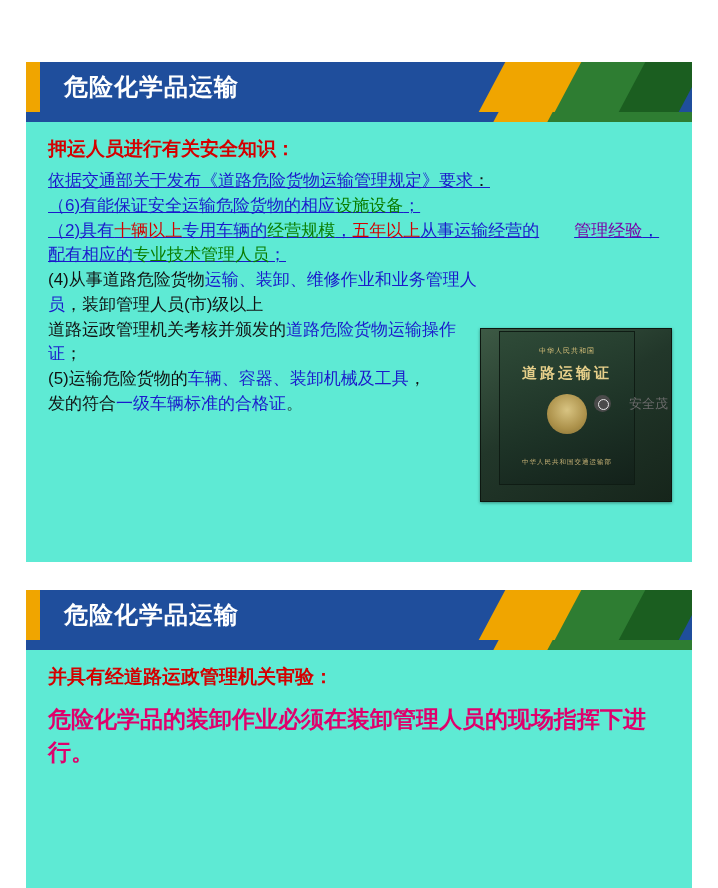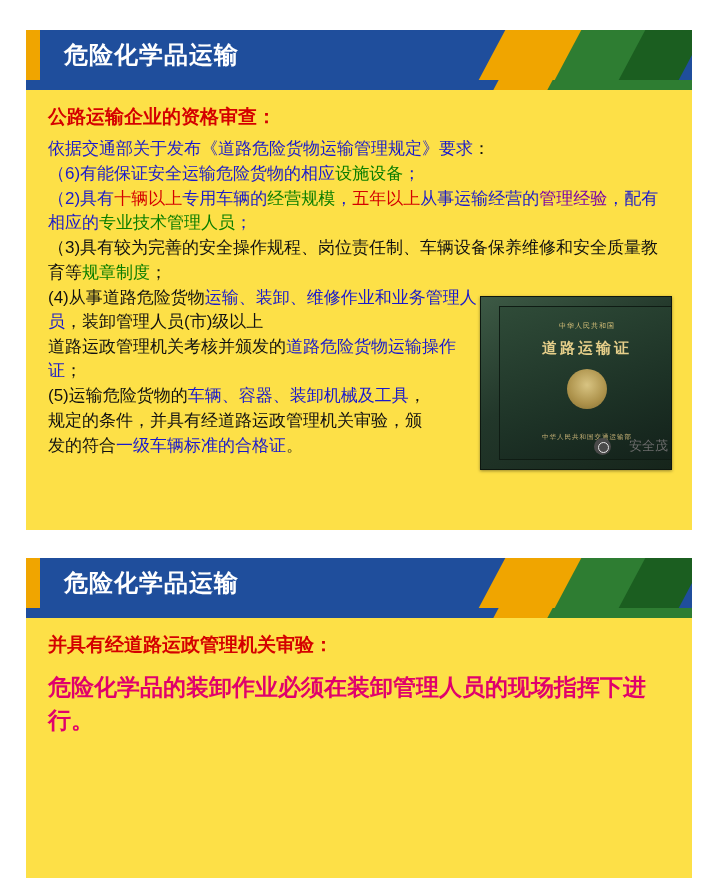--- a/index.html
+++ b/index.html
@@ -18,22 +18,23 @@
     width: 718px;
     height: 888px;
     background: #ffffff;
   }
 
   
   .slide {
     position: absolute;
     left: 26px;
     width: 666px;
-    background: #fde047;
+    background: #5eead4;
     box-shadow: 0 0 0 0 transparent;
+    margin-top: 32px;
   }
   .slide-1 { top: 30px; height: 500px; }
   .slide-2 { top: 558px; height: 320px; }
 
   
   .hdr {
     position: relative;
     height: 50px;
     background: #1f4e9c;
     overflow: hidden;
@@ -118,48 +119,48 @@
     font-size: 19px;
     margin-bottom: 6px;
   }
   p.line {
     margin: 0 0 1px 0;
   }
   .ink-blue { color: #1a1acc; }
   .ink-dark { color: #111111; }
   .hl-red   { color: #d40000; }
   .hl-green { color: #0a7d00; }
-  .hl-purple{ color: #7a00a8; }
+  .hl-purple{ color: #7a00a8; padding-left: 35px; }
 
   .text-col {
     width: 432px;
   }
   .text-full {
     width: 100%;
+    text-decoration: underline;
   }
 
   
   .photo {
     position: absolute;
     right: 20px;
     top: 206px;
     width: 190px;
     height: 172px;
     background: linear-gradient(150deg, #3d5a45 0%, #22372a 45%, #16251b 100%);
     border: 1px solid #0d1710;
     box-shadow: 0 1px 3px rgba(0,0,0,.4);
     overflow: hidden;
   }
   .photo-inner {
     position: absolute;
-    left: 18px; top: 9px;
+    left: 18px; top: 2px;
     width: 134px; height: 152px;
     background: linear-gradient(160deg, #2f4b38 0%, #1d3226 60%, #13211a 100%);
     border: 1px solid #0f1c14;
-    padding-left: 40px;
   }
   .photo-top-text {
     position: absolute;
     left: 0; right: 0; top: 14px;
     text-align: center;
     color: #d9c27a;
     font-size: 7px;
     letter-spacing: 1px;
   }
   .photo-main-text {
@@ -238,31 +239,29 @@
       <span class="hdr-title">危险化学品运输</span>
     </div>
 
     <div class="hdr-strip">
       <span class="strip-blue"></span>
       <span class="strip-yellow"></span>
       <span class="strip-green"></span>
     </div>
 
     <div class="body">
-      <div class="sub-title">公路运输企业的资格审查：</div>
+      <div class="sub-title">押运人员进行有关安全知识：</div>
 
       <div id="s1-paras">
           <p class="line text-full"><span class="ink-blue">依据交通部关于发布《道路危险货物运输管理规定》要求</span><span class="ink-dark">：</span></p>
           <p class="line text-full"><span class="ink-blue">（6)有能保证安全运输危险货物的相应</span><span class="hl-green">设施设备</span><span class="ink-blue">；</span></p>
           <p class="line text-full"><span class="ink-blue">（2)具有</span><span class="hl-red">十辆以上</span><span class="ink-blue">专用车辆的</span><span class="hl-green">经营规模</span><span class="ink-blue">，</span><span class="hl-red">五年以上</span><span class="ink-blue">从事运输经营的</span><span class="hl-purple">管理经验</span><span class="ink-blue">，配有相应的</span><span class="hl-green">专业技术管理人员</span><span class="ink-blue">；</span></p>
-          <p class="line text-full"><span class="ink-dark">（3)具有较为完善的安全操作规程、岗位责任制、车辆设备保养维修和安全质量教育等</span><span class="hl-green">规章制度</span><span class="ink-dark">；</span></p>
           <p class="line text-col"><span class="ink-dark">(4)从事道路危险货物</span><span class="ink-blue">运输、装卸、维修作业和业务管理人员</span><span class="ink-dark">，装卸管理人员(市)级以上</span></p>
           <p class="line text-col"><span class="ink-dark">道路运政管理机关考核并颁发的</span><span class="ink-blue">道路危险货物运输操作证</span><span class="ink-dark">；</span></p>
           <p class="line text-col"><span class="ink-dark">(5)运输危险货物的</span><span class="ink-blue">车辆、容器、装卸机械及工具</span><span class="ink-dark">，</span></p>
-          <p class="line text-col"><span class="ink-dark">规定的条件，并具有经道路运政管理机关审验，颁</span></p>
           <p class="line text-col"><span class="ink-dark">发的符合</span><span class="ink-blue">一级车辆标准的合格证</span><span class="ink-dark">。</span></p>
         </div>
 
       <div class="photo">
         <div class="photo-inner">
           <div class="photo-top-text">中华人民共和国</div>
           <div class="photo-main-text">道路运输证</div>
           <div class="photo-emblem"></div>
           <div class="photo-bottom-text">中华人民共和国交通运输部</div>
         </div>

